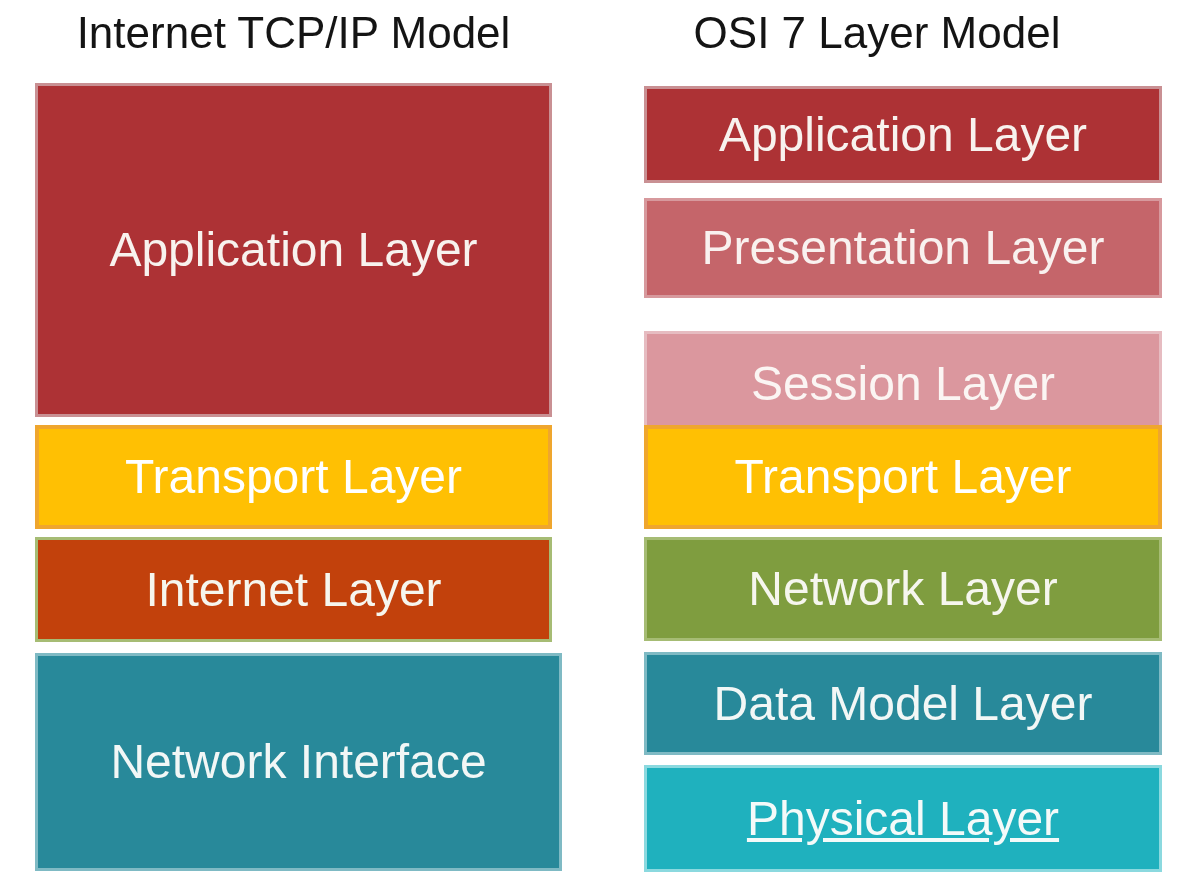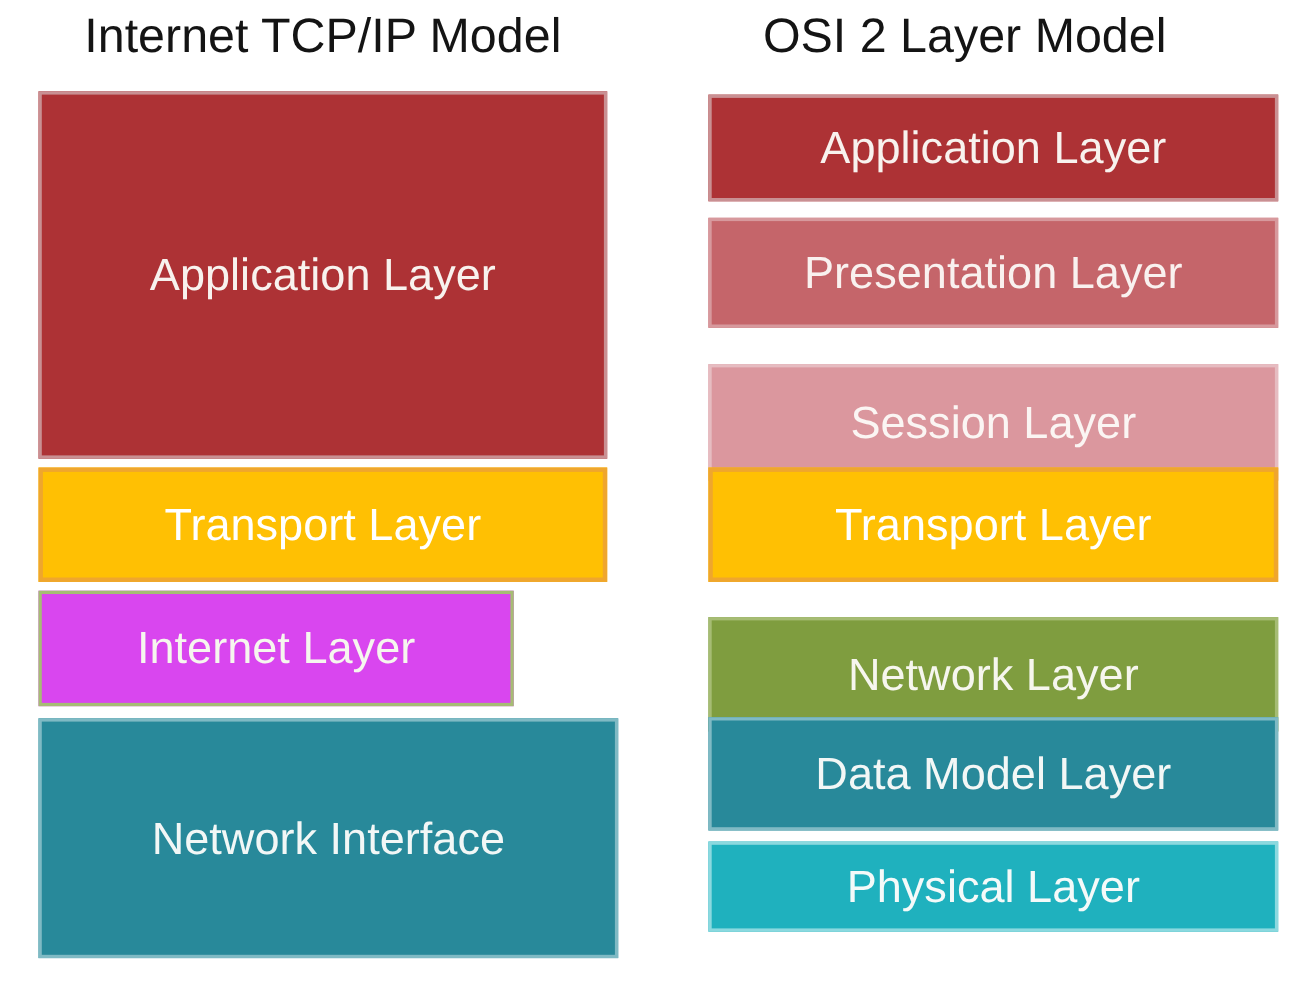--- a/index.html
+++ b/index.html
@@ -30,45 +30,45 @@
     box-sizing: border-box;
     border: 3px solid transparent;
     display: flex;
     align-items: center;
     justify-content: center;
   }
   .box.thick-edge {
     border-width: 4px;
   }
   .box-label {
-    font-size: 41px;
+    font-size: 48px;
     font-weight: 400;
     line-height: 1;
     white-space: nowrap;
     text-align: center;
   }
 </style>
 </head>
 <body>
 
 <div class="canvas">
 
   <div class="title" style="left:35px; top:6px; width:517px;">Internet TCP/IP Model</div>
 
-  <div class="title" style="left:618px; top:6px; width:518px;">OSI 2 Layer Model</div>
+  <div class="title" style="left:618px; top:6px; width:518px;">OSI 7 Layer Model</div>
 
   <div class="box" style="left: 35px; top: 83px; width: 517px; height: 334px; background-color: rgb(173, 50, 53); border-color: rgb(201, 144, 147); color: rgb(248, 242, 238);">
     <span class="box-label">Application Layer</span>
   </div>
 
   <div class="box thick-edge" style="left: 35px; top: 425px; width: 517px; height: 104px; background-color: rgb(255, 192, 3); border-color: rgb(239, 166, 46); color: rgb(255, 255, 255);">
     <span class="box-label">Transport Layer</span>
   </div>
 
-  <div class="box" style="left: 35px; top: 537px; width: 432px; height: 105px; background-color: #d946ef; border-color: rgb(166, 188, 116); color: rgb(246, 246, 238);">
+  <div class="box" style="left: 35px; top: 537px; width: 517px; height: 105px; background-color: #c2410c; border-color: rgb(166, 188, 116); color: rgb(246, 246, 238);">
     <span class="box-label">Internet Layer</span>
   </div>
 
   <div class="box" style="left: 35px; top: 653px; width: 527px; height: 218px; background-color: rgb(40, 137, 154); border-color: rgb(127, 186, 196); color: rgb(242, 247, 246);">
     <span class="box-label">Network Interface</span>
   </div>
 
   <div class="box" style="left: 644px; top: 86px; width: 518px; height: 97px; background-color: rgb(173, 50, 53); border-color: rgb(201, 144, 147); color: rgb(248, 242, 238);">
     <span class="box-label">Application Layer</span>
   </div>
@@ -78,25 +78,25 @@
   </div>
 
   <div class="box" style="left: 644px; top: 311px; width: 518px; height: 106px; background-color: rgb(219, 151, 158); border-color: rgb(230, 188, 193); color: rgb(251, 245, 243); margin-top: 20px;">
     <span class="box-label">Session Layer</span>
   </div>
 
   <div class="box thick-edge" style="left: 644px; top: 425px; width: 518px; height: 104px; background-color: rgb(255, 192, 3); border-color: rgb(239, 166, 46); color: rgb(255, 255, 255);">
     <span class="box-label">Transport Layer</span>
   </div>
 
-  <div class="box" style="left: 644px; top: 537px; width: 518px; height: 104px; background-color: rgb(127, 157, 63); border-color: rgb(166, 188, 116); color: rgb(246, 246, 238); margin-top: 24px;">
+  <div class="box" style="left: 644px; top: 537px; width: 518px; height: 104px; background-color: rgb(127, 157, 63); border-color: rgb(166, 188, 116); color: rgb(246, 246, 238);">
     <span class="box-label">Network Layer</span>
   </div>
 
   <div class="box" style="left: 644px; top: 652px; width: 518px; height: 103px; background-color: rgb(40, 137, 154); border-color: rgb(127, 186, 196); color: rgb(242, 247, 246);">
     <span class="box-label">Data Model Layer</span>
   </div>
 
-  <div class="box" style="left: 644px; top: 765px; width: 518px; height: 82px; background-color: rgb(31, 177, 190); border-color: rgb(139, 217, 223); color: rgb(244, 250, 249);">
+  <div class="box" style="left: 644px; top: 765px; width: 518px; height: 107px; background-color: rgb(31, 177, 190); border-color: rgb(139, 217, 223); color: rgb(244, 250, 249); text-decoration: underline;">
     <span class="box-label">Physical Layer</span>
   </div>
 
 </div>
 
 </body></html>

